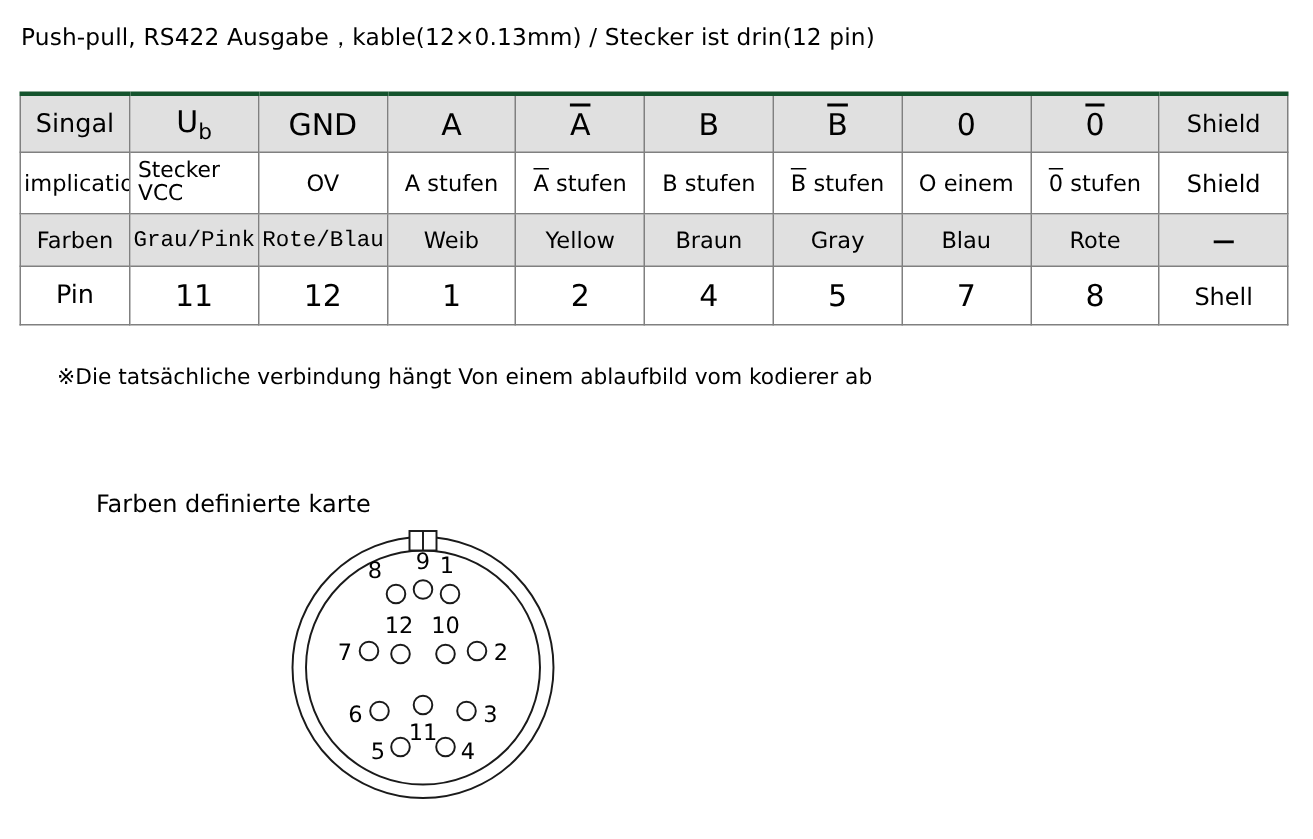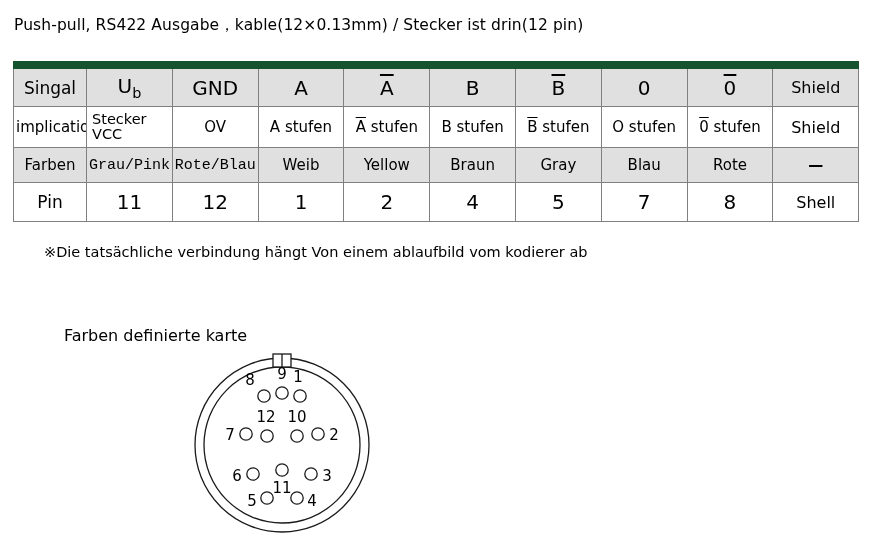--- a/index.html
+++ b/index.html
@@ -36,21 +36,21 @@
     table-layout: fixed;
   }
   #pin-table td {
     border: 1px solid #808080;
     text-align: center;
     vertical-align: middle;
     padding: 0 2px;
     overflow: hidden;
     white-space: nowrap;
   }
-  #pin-table tr.row-head td { border-top: 8px solid #14532d; }
+  #pin-table tr.row-head td { border-top: 3px solid #14532d; }
 
   tr.shaded td { background: #e0e0e0; }
   tr.plain  td { background: #ffffff; }
 
   tr.row-head td { height: 37px; font-size: 20px; }
   tr.row-impl td { height: 40px; font-size: 15px; }
   tr.row-farben td { height: 34px; font-size: 15px; }
   tr.row-pin td  { height: 38px; font-size: 20px; margin-top: 40px; }
 
   
@@ -62,21 +62,21 @@
   .vcc-stack { line-height: 1.02; text-align: left; padding-left: 3px; font-size: 14.5px; }
   .ov { font-size: 20px; }
   .dash { font-size: 20px; font-weight: 700; letter-spacing: 0; }
   .sub-b { font-size: 0.72em; vertical-align: -0.32em; }
   .ovl { text-decoration: overline; }
   .shrink { font-size: 14px; font-family: Liberation Mono, monospace; }
 
   
   #note-line {
     position: absolute;
-    left: 44px;
+    left: 38px;
     top: 244px;
     font-size: 14.5px;
     white-space: nowrap;
   }
 
   
   #diagram-label {
     position: absolute;
     left: 64px;
     top: 326px;
@@ -138,21 +138,21 @@
         <div class="vcc-stack">
           <div>Stecker</div>
           <div>VCC</div>
         </div>
       </td>
       <td class="ov">OV</td>
       <td>A stufen</td>
       <td><span class="ovl">A</span><span> stufen</span></td>
       <td>B stufen</td>
       <td><span class="ovl">B</span><span> stufen</span></td>
-      <td>O stufen</td>
+      <td>O einem</td>
       <td><span class="ovl">0</span><span> stufen</span></td>
       <td style="font-size:16px">Shield</td>
     </tr>
 
     <tr class="row-farben shaded">
       <td>Farben</td>
       <td class="shrink">Grau/Pink</td>
       <td class="shrink">Rote/Blau</td>
       <td>Weib</td>
       <td>Yellow</td>

